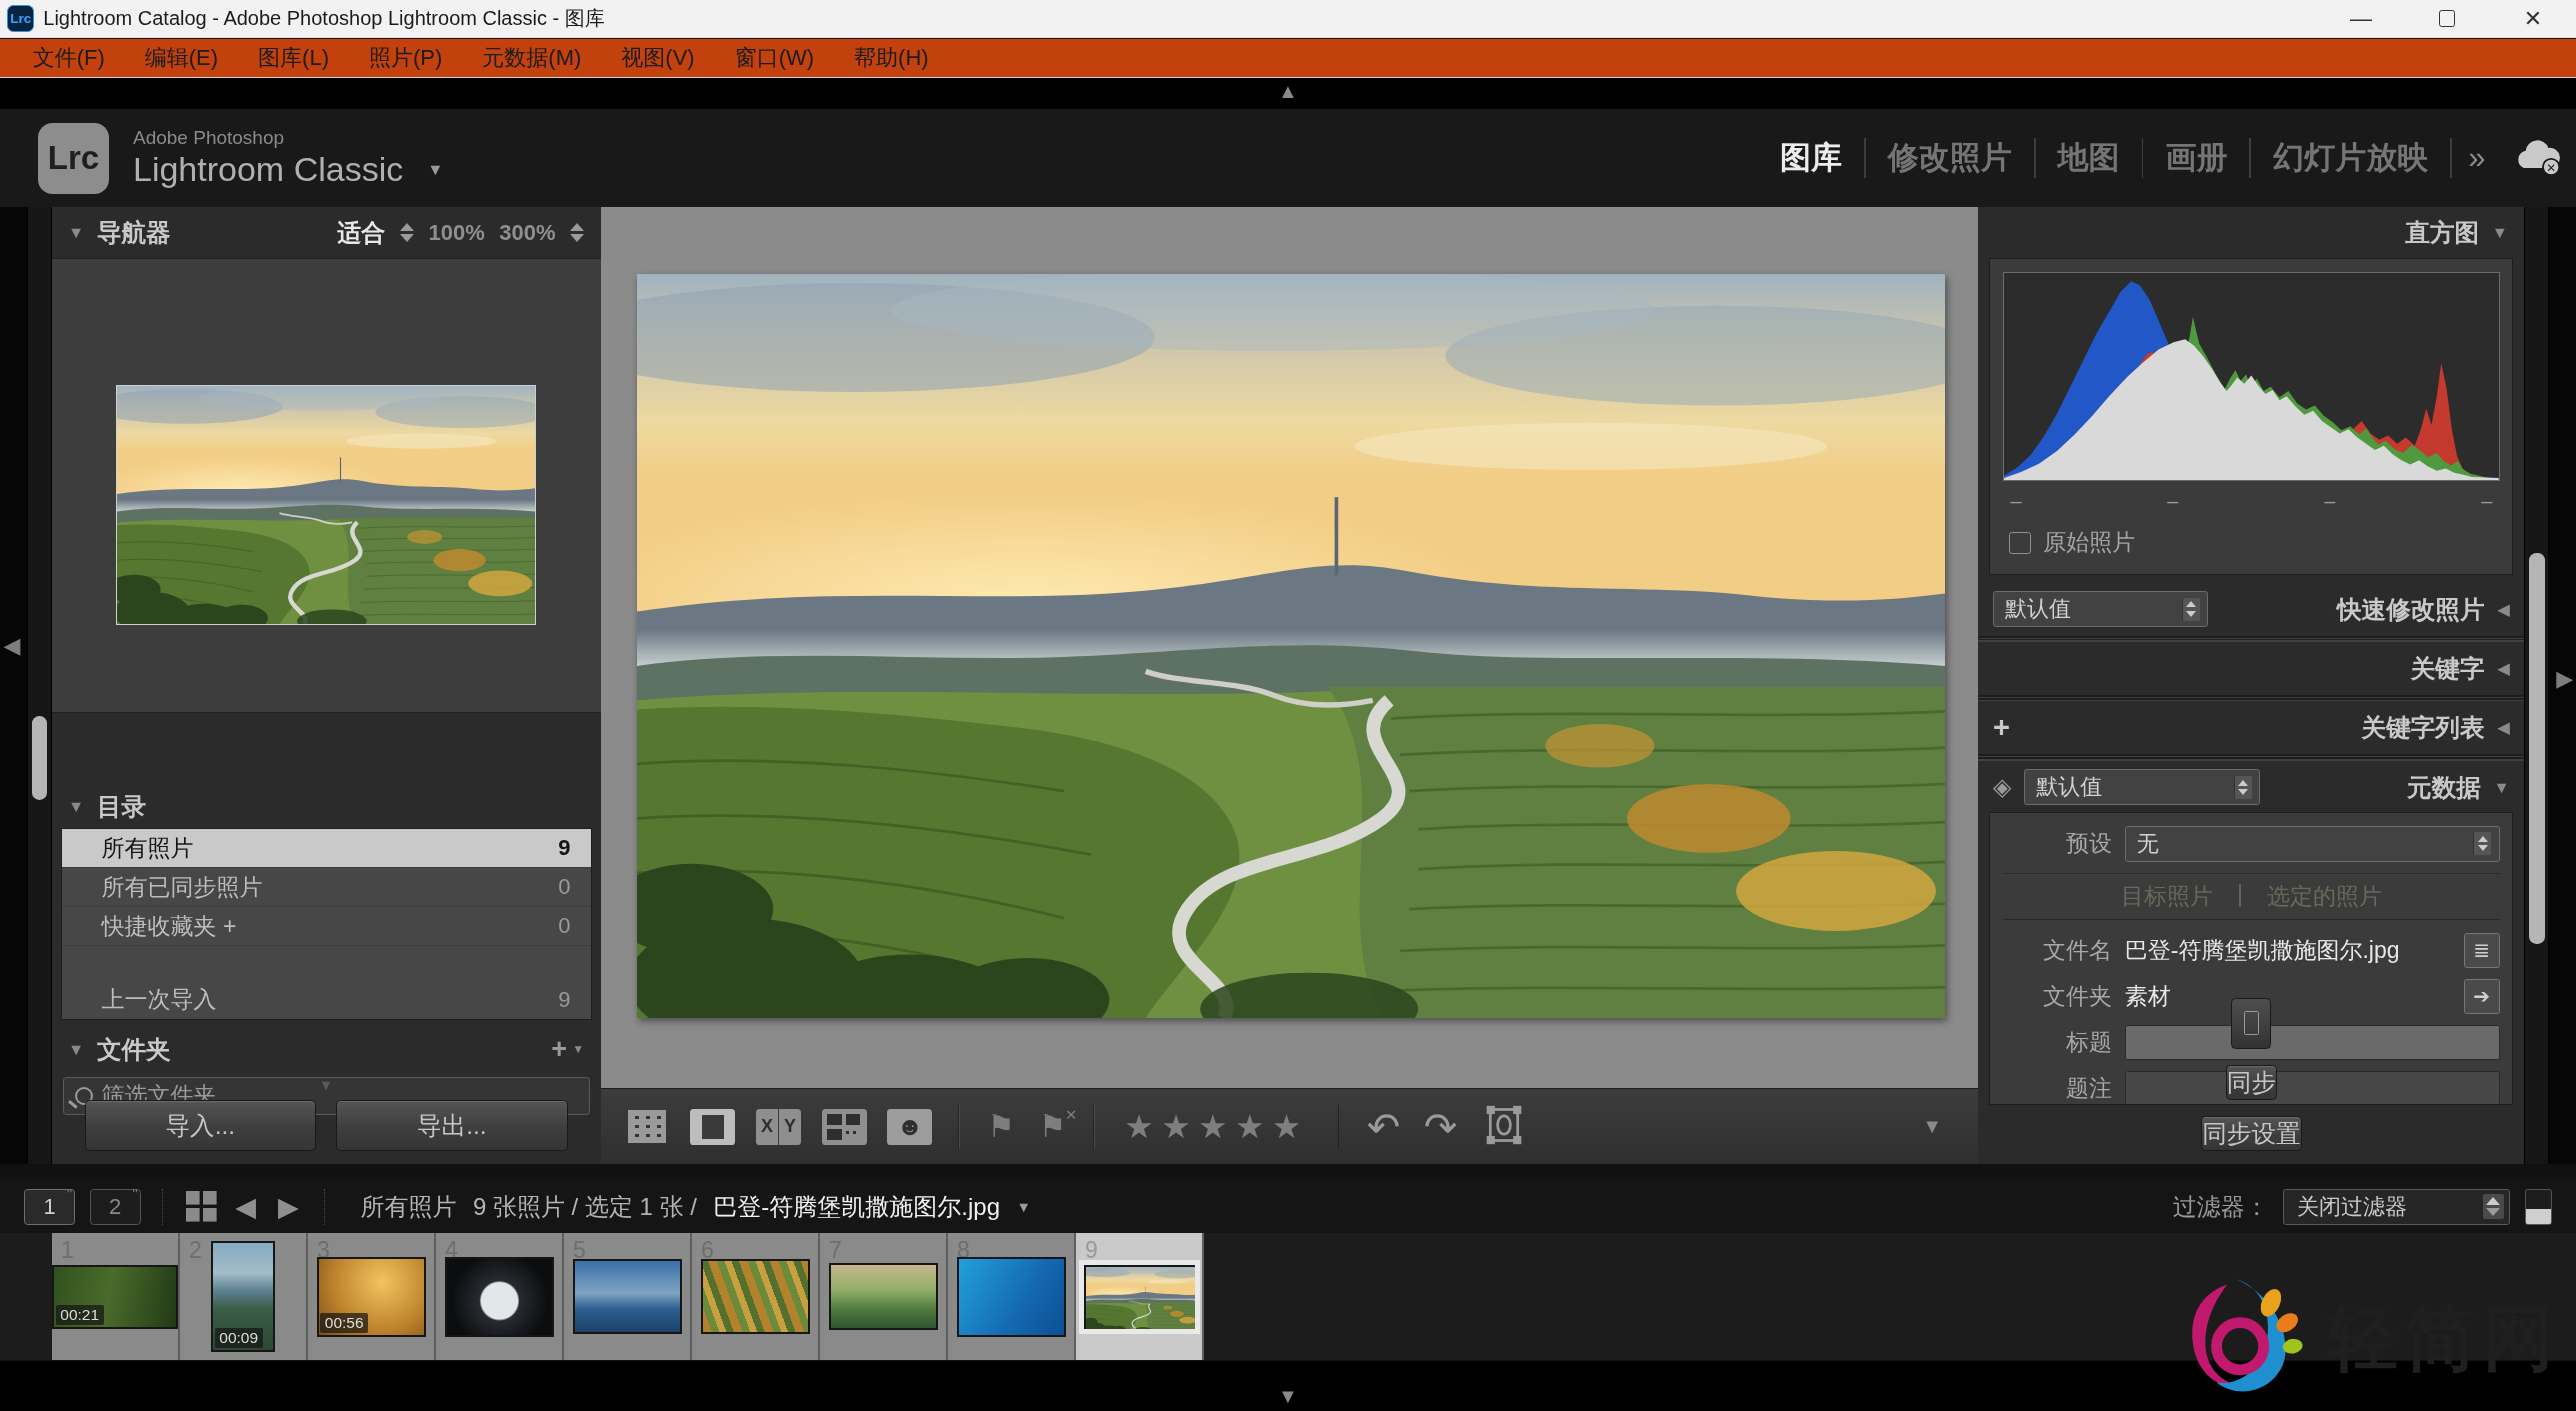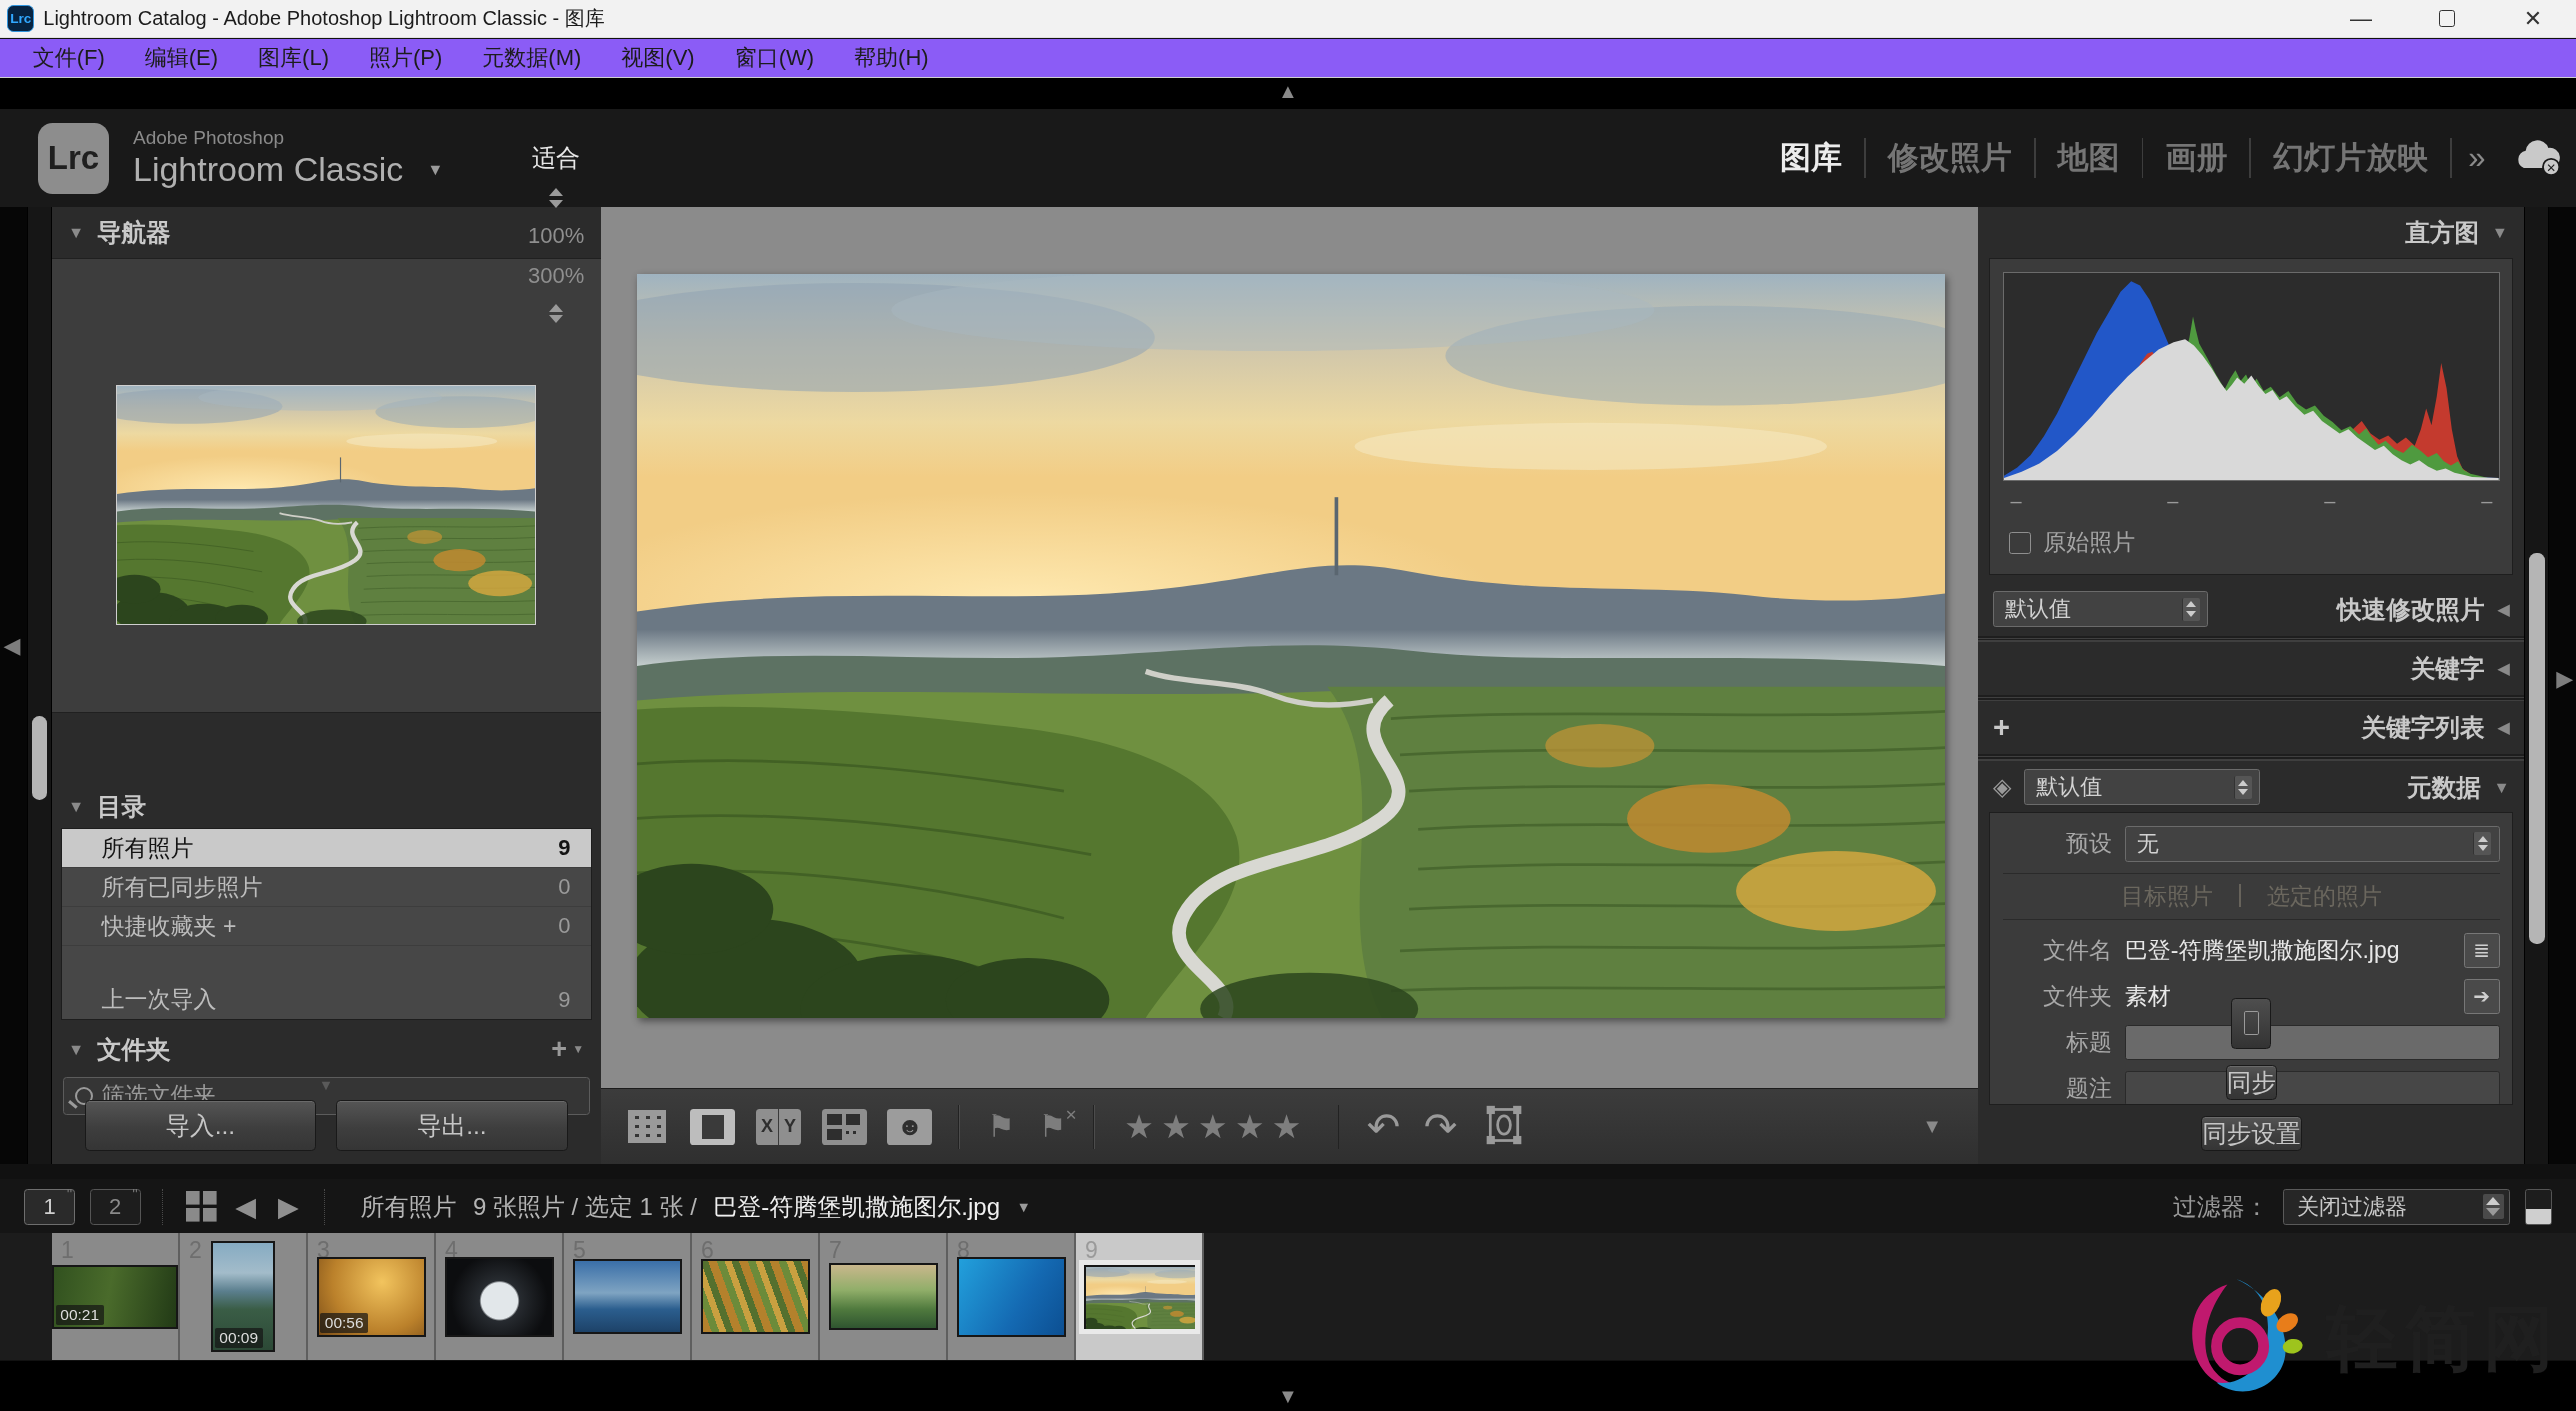--- a/index.html
+++ b/index.html
@@ -9,21 +9,21 @@
   
   .titlebar{position:absolute;left:0;top:0;width:2576px;height:38px;background:#f2f2f2;display:flex;align-items:center;border-bottom:0.9px solid #e0e0e0;}
   .appicon{width:27px;height:27px;margin:0 9px 0 7.3px;background:#072340;border:1.8px solid #2f96e0;border-radius:6.4px;color:#31a8ff;font-size:13.6px;font-weight:bold;display:flex;align-items:center;justify-content:center;}
   .wtitle{font-size:20px;color:#1b1b1b;}
   .winbtns{margin-left:auto;display:flex;height:100%;}
   .winbtn{width:86px;height:100%;display:flex;align-items:center;justify-content:center;font-size:22px;color:#333;}
   .restore-glyph{width:16.4px;height:16.4px;border:1.8px solid #333;border-radius:2.7px;position:relative;background:#f2f2f2;}
   .restore-glyph .back{position:absolute;right:-5.5px;top:-5.5px;width:12.7px;height:12.7px;border:1.8px solid #333;border-radius:1.8px;z-index:-1;}
 
   
-  .menubar{position:absolute;left:0;top:39px;width:2576px;height:39px;background:#8b5cf6;display:flex;align-items:center;padding-left:12.7px;border-bottom:0.9px solid #cfcfcf;}
+  .menubar{position:absolute;left:0;top:39px;width:2576px;height:39px;background:#c2410c;display:flex;align-items:center;padding-left:12.7px;border-bottom:0.9px solid #cfcfcf;}
   .menu-item{font-size:22px;color:#1c1c1c;padding:0 20px;height:100%;display:flex;align-items:center;}
 
   
   .topstrip{position:absolute;left:0;top:78px;width:2576px;height:31px;background:#000;}
   .tri{color:#8a8a8a;}
   .topstrip .tri{position:absolute;left:50%;top:1.8px;transform:translateX(-50%);font-size:20px;}
   .modulebar{position:absolute;left:0;top:109px;width:2576px;height:98px;background:#191919;display:flex;align-items:center;}
   .lrclogo{width:71px;height:71px;margin:0 24px 0 38px;background:#8d8d8d;border-radius:14.6px;display:flex;align-items:center;justify-content:center;font-size:33px;font-weight:bold;color:#1f1f1f;}
   .brand .l1{font-size:19px;color:#8a8a8a;margin-bottom:1.8px;}
   .brand .l2{font-size:34px;color:#b0b0b0;display:flex;align-items:center;gap:24px;}
@@ -47,21 +47,21 @@
   .panel-r{width:546px;}
 
   
   .phead{height:51px;display:flex;align-items:center;padding:0 16.4px;font-size:24.6px;color:#c9c9c9;font-weight:bold;gap:12.7px;}
   .phead .tri{font-size:16.4px;}
   .rhead{justify-content:flex-end;}
 
   
   .navbody{height:455px;background:#3d3d3d;border-top:0.9px solid #202020;border-bottom:0.9px solid #202020;display:flex;align-items:flex-start;justify-content:center;}
   .navthumb{margin-top:127px;width:418px;height:238px;outline:1.8px solid #cfcfcf;background:#888;}
-  .navzoom{margin-left:auto;display:flex;align-items:center;gap:14.6px;font-weight:normal;flex-direction:column;}
+  .navzoom{margin-left:auto;display:flex;align-items:center;gap:14.6px;font-weight:bold;}
   .navzoom .fit{color:#e8e8e8;font-size:24px;}
   .navzoom .z{color:#8f8f8f;font-size:22px;}
 
   .stepper{display:inline-flex;flex-direction:column;gap:3.6px;align-items:center;}
   .t-up{width:0;height:0;border-left:7.3px solid transparent;border-right:7.3px solid transparent;border-bottom:8.2px solid #9a9a9a;}
   .t-dn{width:0;height:0;border-left:7.3px solid transparent;border-right:7.3px solid transparent;border-top:8.2px solid #9a9a9a;}
 
   
   .sec-head{height:44px;display:flex;align-items:center;gap:12.7px;padding:0 16.4px;font-size:24.6px;font-weight:bold;color:#c9c9c9;}
   .sec-head .tri{font-size:16.4px;}

